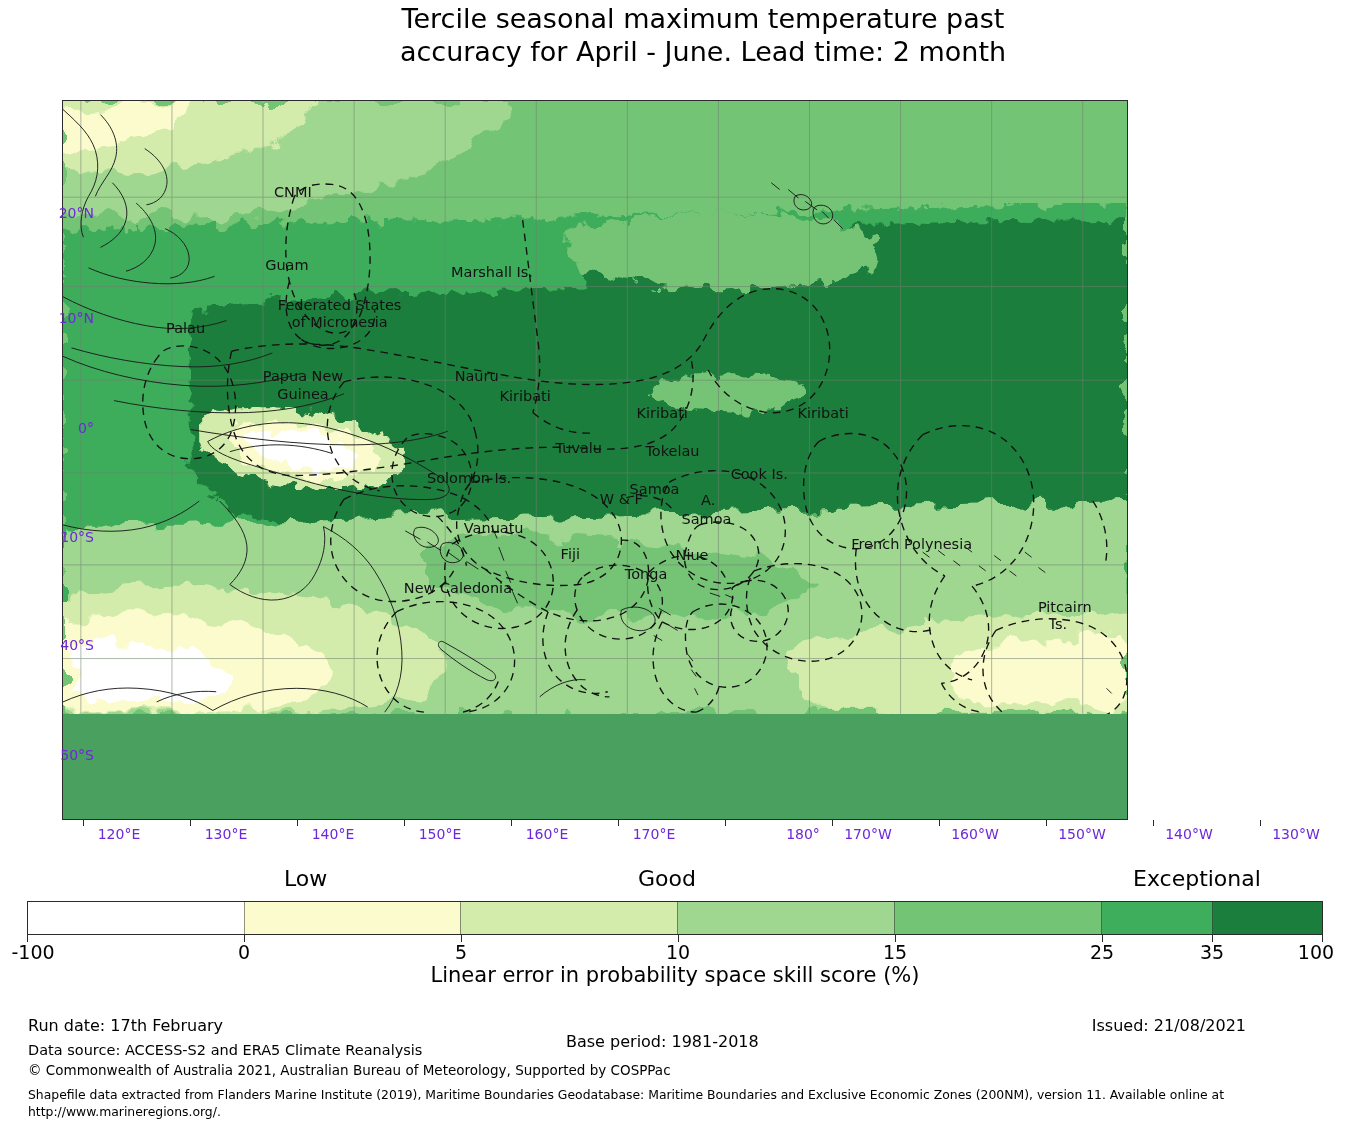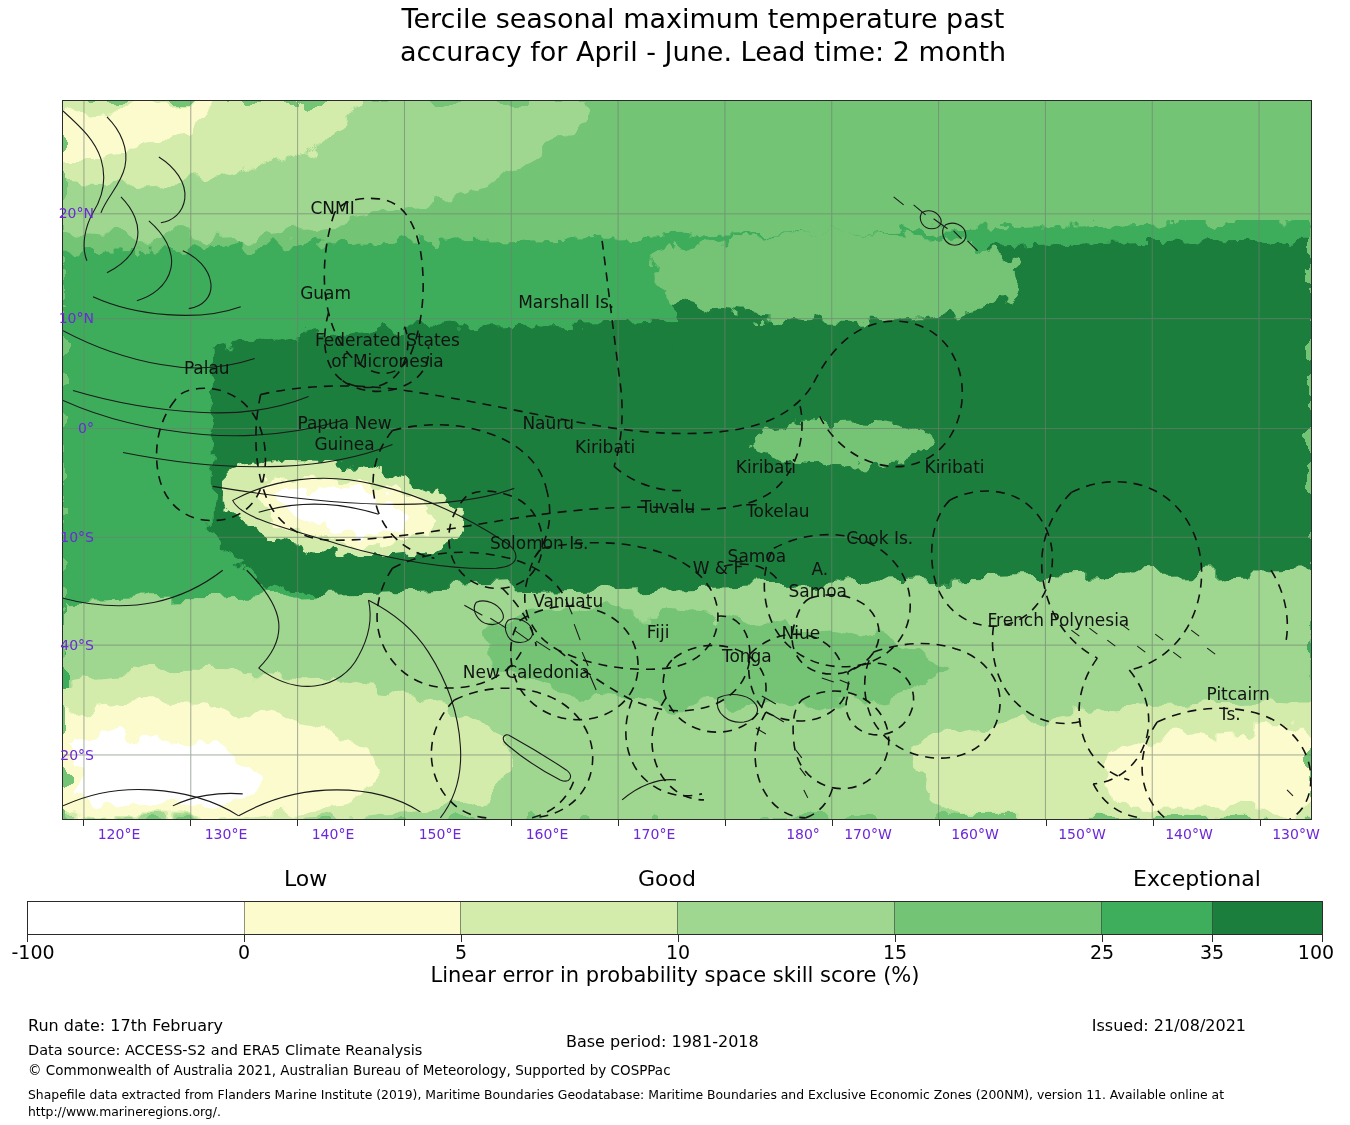--- a/index.html
+++ b/index.html
@@ -7,21 +7,21 @@
     width:1350px;height:1125px;background:#ffffff;
     font-family:"DejaVu Sans","Liberation Sans",sans-serif;
     color:#000;overflow:hidden;position:relative;
   }
   
   #title{
     position:absolute;left:0;top:2px;width:1350px;text-align:center;
     font-size:27px;line-height:33px;color:#000;white-space:pre-line;padding-left:28px;
   }
   
-  #map-figure{position:absolute;left:62px;top:100px;width:1250px;height:720px;}
+  #map-figure{position:absolute;left:62px;top:100px;width:1066px;height:720px;}
   #map-frame{
     position:absolute;inset:0;border:1px solid #2b2b2b;box-sizing:border-box;
     overflow:hidden;background:#4aa05f;
   }
   .layer{position:absolute;inset:0;}
   svg.layer{display:block;}
   
   .gridline{stroke:#6f7f6f;stroke-width:1;opacity:.65;}
   
   .coast{fill:none;stroke:#1a1a1a;stroke-width:1.1;}
@@ -389,21 +389,21 @@
 <div class="xtick" style="left:939px;">160°W</div>
 <div class="xtick" style="left:1046px;">150°W</div>
 <div class="xtick" style="left:1153px;">140°W</div>
 <div class="xtick" style="left:1260px;">130°W</div>
 
 <div class="ytick" style="top:213px;">20°N</div>
 <div class="ytick" style="top:318px;">10°N</div>
 <div class="ytick" style="top:428px;">0°</div>
 <div class="ytick" style="top:537px;">10°S</div>
 <div class="ytick" style="top:645px;">40°S</div>
-<div class="ytick" style="top:755px;">20°S</div>
+<div class="ytick" style="top:755px;">50°S</div>
 
 <div id="cbar-cats">
   <div class="cbar-cat" style="left:284px;">Low</div>
   <div class="cbar-cat" style="left:638px;">Good</div>
   <div class="cbar-cat" style="left:1133px;">Exceptional</div>
 </div>
 
 <div id="cbar">
   <div class="cbar-seg" style="width:16.75%;background:#ffffff;"></div>
   <div class="cbar-seg" style="width:16.75%;background:#fbfbcd;"></div>

